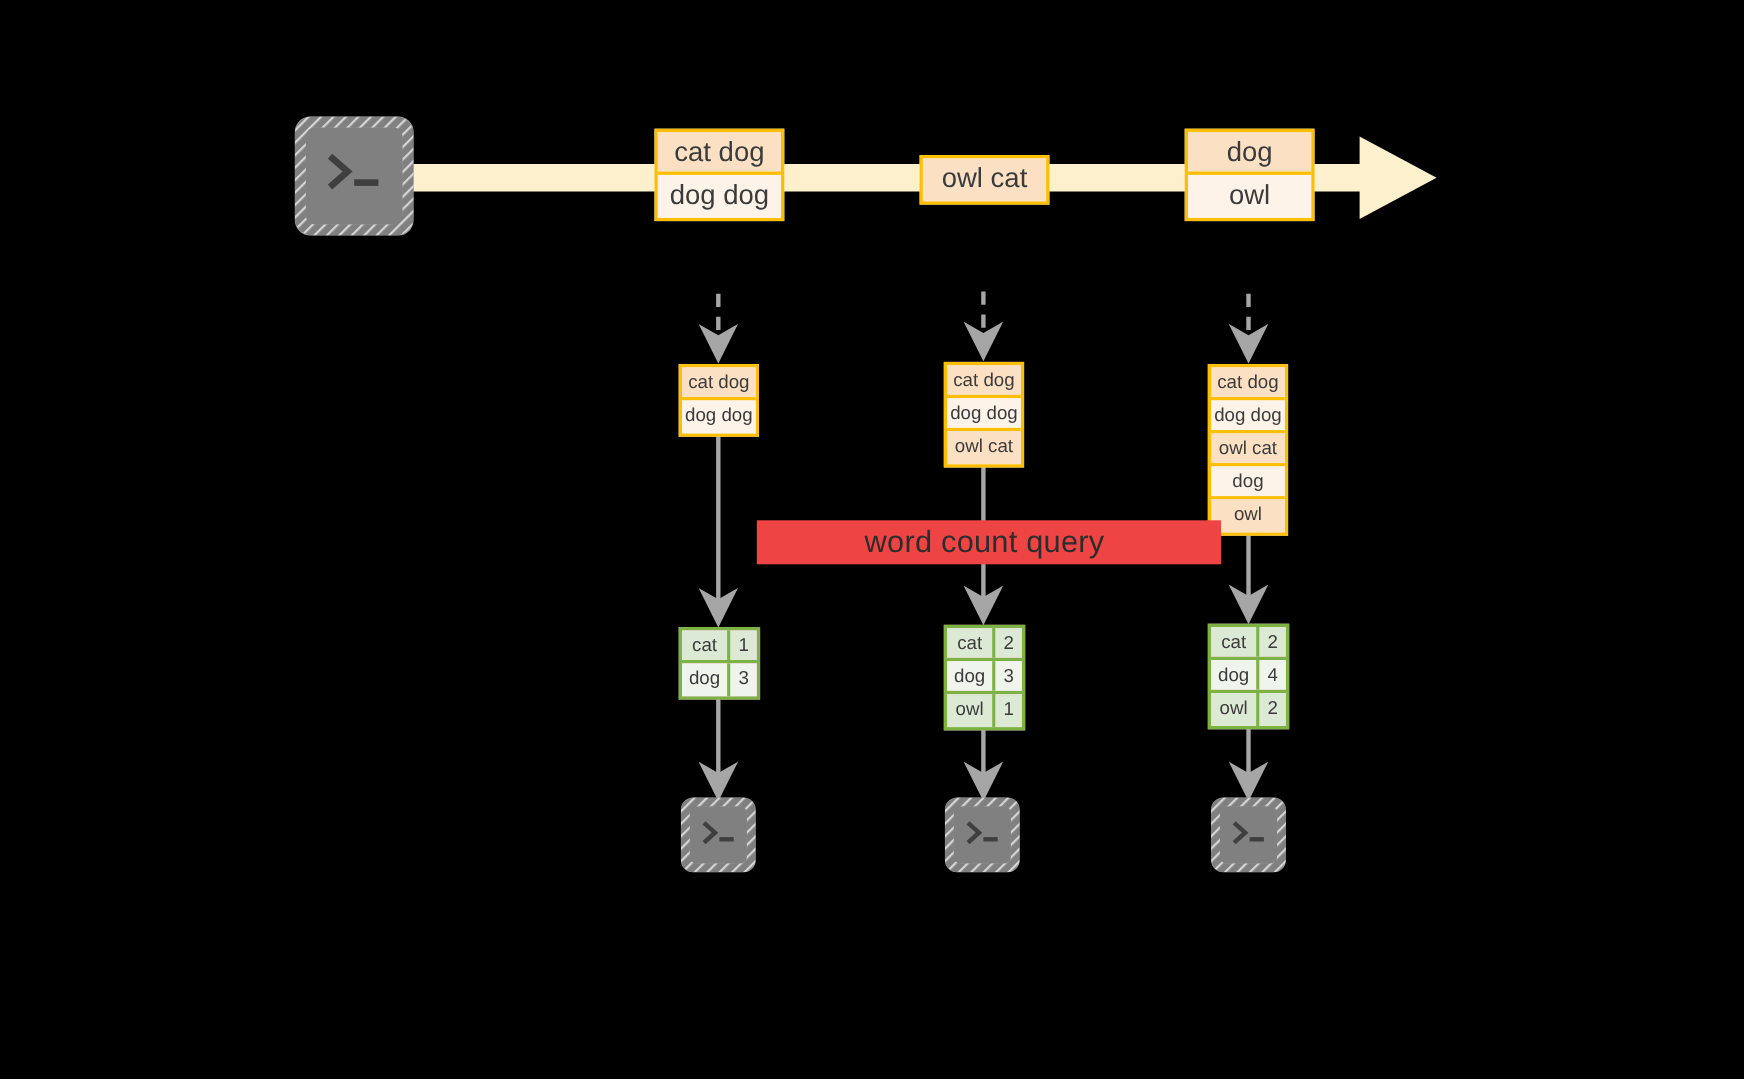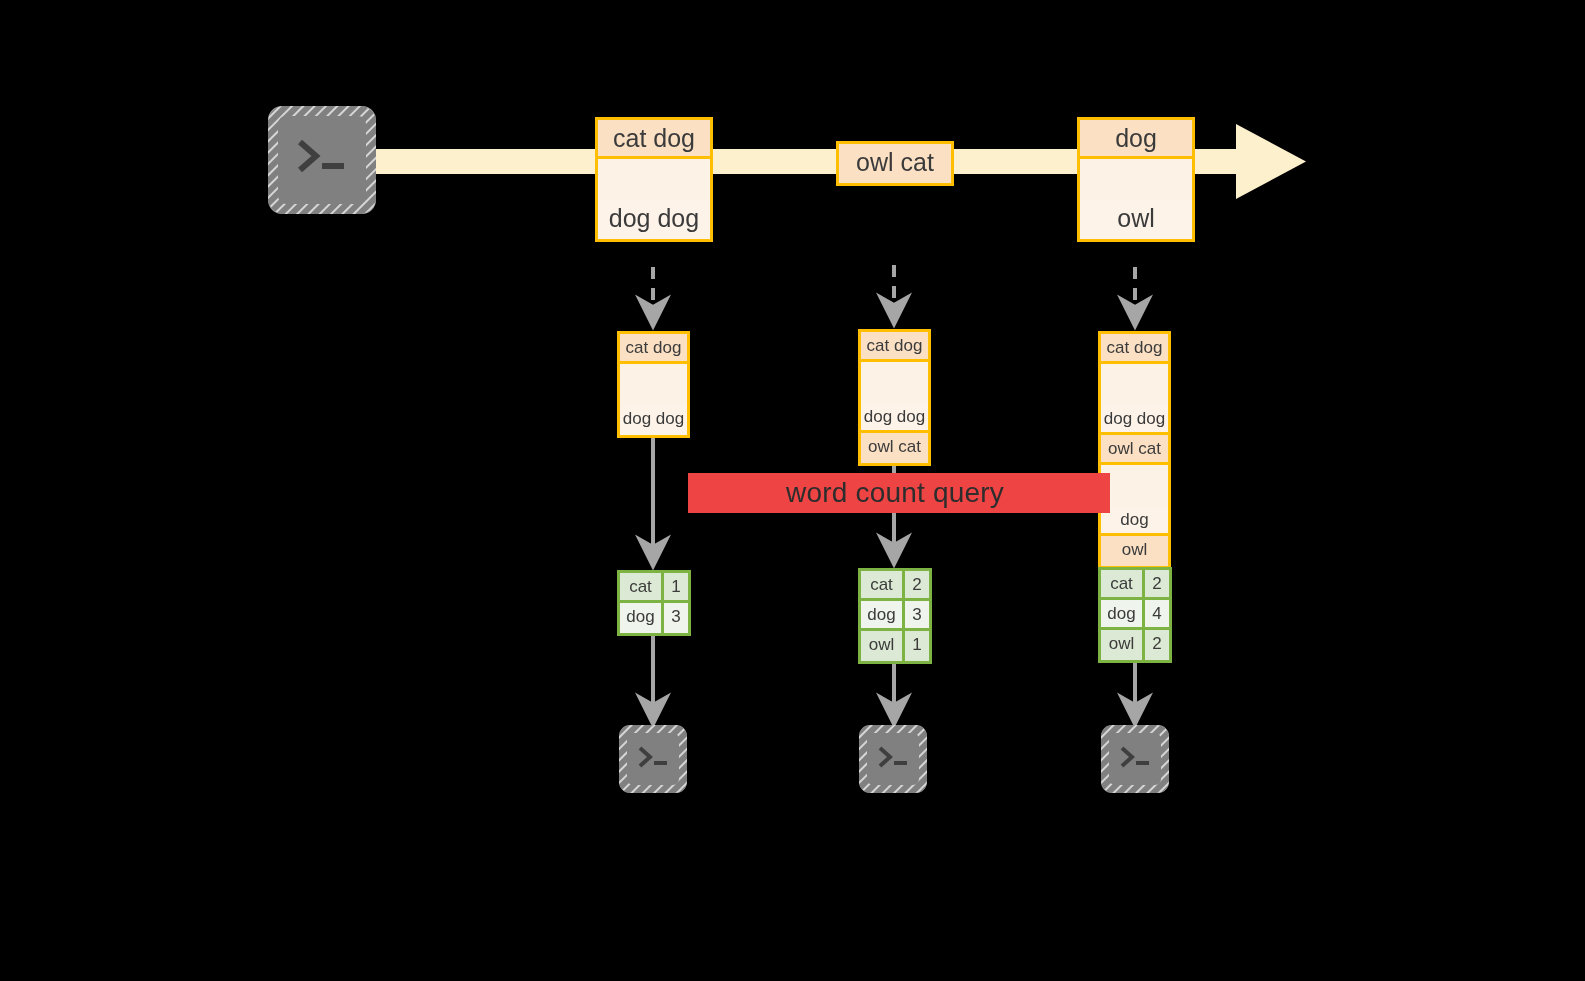--- a/index.html
+++ b/index.html
@@ -73,21 +73,21 @@
   .obox .cell {
     box-sizing: border-box;
     border-bottom: 3px solid #ffbf00;
     text-align: center;
     white-space: nowrap;
     color: #3b3b3b;
     overflow: hidden;
   }
   .obox .cell:last-child { border-bottom: none; }
   .cell.dark { background: #fbe0c4; }
-  .cell.light { background: #fdf3e8; margin-top: 41px; }
+  .cell.light { background: #fdf3e8; }
 
   
   .obox-top { }
   .obox-top .cell {
     height: 39px;
     line-height: 36px;
     font-size: 25px;
   }
   .box-catdog-top { left: 595px; top: 105px; width: 118px; }
   .box-owlcat-top { left: 836px; top: 129px; width: 118px; }

